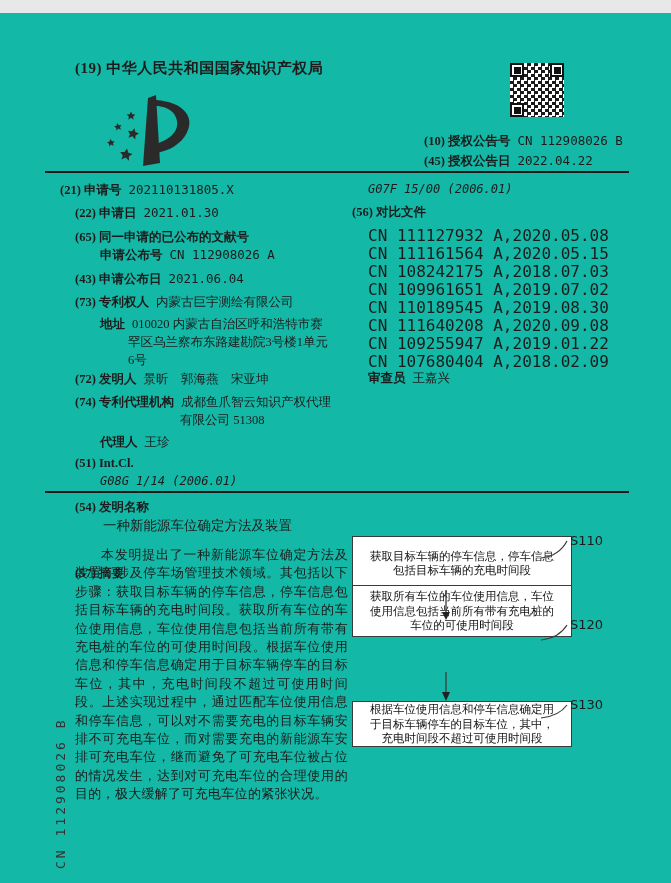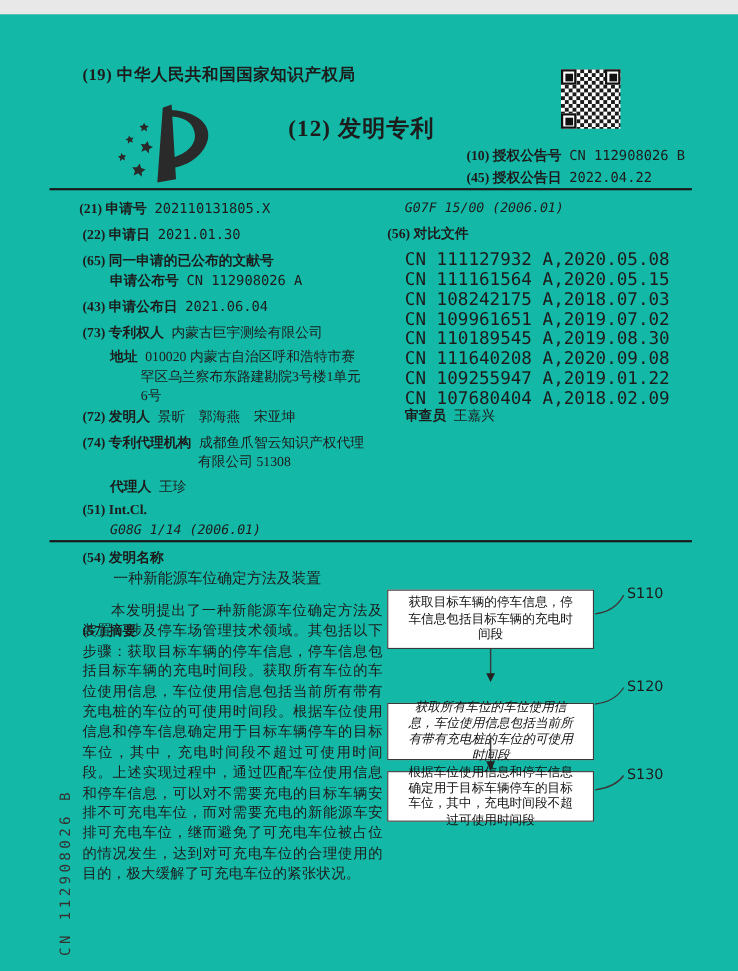--- a/index.html
+++ b/index.html
@@ -33,21 +33,21 @@
   .abstract {
     position:absolute; left:75px; top:533px; width:273px;
     font-size:13px; line-height:18.4px; text-align:justify;
     text-indent:2em; white-space:normal; letter-spacing:0.3px;
   }
   .title-cn { font-size:13.5px; }
 
   
   .fc-box {
     position:absolute; box-sizing:border-box; border:1.4px solid #3a3a3a;
-    width:188px; left:352px; background:#fff;
+    width:220px; left:352px; background:#fff;
     font-family:"Liberation Sans","DejaVu Sans",sans-serif;
     font-size:11.5px; line-height:14.5px; color:#111;
     display:flex; align-items:center; justify-content:center;
     text-align:center; padding:3px 16px; white-space:normal;
   }
   .fc-label { position:absolute; left:570px; font-family:"DejaVu Sans",sans-serif;
               font-size:13px; color:#1c1c1c; }
   .fc-svg { position:absolute; left:348px; top:515px; }
 
   
@@ -71,38 +71,37 @@
     </defs>
     <path d="M50,5 L58,2 62,70 45,73 Z" fill="#2a2a2a"></path>
     <path d="M58,7 C86,9 99,25 87,43 C79,55 65,59 58,60 L57,51 C69,48 81,40 79,28 C77,16 65,13 57,13 Z" fill="#2a2a2a"></path>
     <use href="#star" transform="translate(33,23) scale(4.5)" fill="#2a2a2a"></use>
     <use href="#star" transform="translate(20,34) scale(4) rotate(-12)" fill="#2a2a2a"></use>
     <use href="#star" transform="translate(35,41) scale(6) rotate(14)" fill="#2a2a2a"></use>
     <use href="#star" transform="translate(13,50) scale(4) rotate(-8)" fill="#2a2a2a"></use>
     <use href="#star" transform="translate(28,62) scale(6.5) rotate(9)" fill="#2a2a2a"></use>
   </svg>
 
-  <div class="abs doctype" style="left:262px; top:90px;">(12) 发明专利</div>
 
   <div class="qr">
     <div class="finder f-tl"></div>
     <div class="finder f-tr"></div>
     <div class="finder f-bl"></div>
   </div>
 
   <div class="abs sz" style="left:424px; top:120px;">
     <span class="lbl">(10) 授权公告号</span><span class="val mono">CN 112908026 B</span>
   </div>
   <div class="abs sz" style="left:424px; top:140px;">
     <span class="lbl">(45) 授权公告日</span><span class="val mono">2022.04.22</span>
   </div>
 
   <div class="rule" style="top:158px;"></div>
 
-  <div class="abs sz" style="left:72px; top:169px;text-align:center;">
+  <div class="abs sz" style="left:60px; top:169px;text-align:center;">
     <span class="lbl">(21) 申请号</span><span class="val mono">202110131805.X</span>
   </div>
   <div class="abs sz" style="left:75px; top:192px;">
     <span class="lbl">(22) 申请日</span><span class="val mono">2021.01.30</span>
   </div>
   <div class="abs sz lbl" style="left:75px; top:216px;">(65) 同一申请的已公布的文献号</div>
   <div class="abs sz" style="left:100px; top:234px;">
     <span class="lbl">申请公布号</span><span class="val mono">CN 112908026 A</span>
   </div>
   <div class="abs sz" style="left:75px; top:258px;">
@@ -144,21 +143,21 @@
   </div>
 
   <div class="rule" style="top:478px;"></div>
 
   <div class="abs sz lbl" style="left:75px; top:486px;">(54) 发明名称</div>
   <div class="abs title-cn" style="left:103px; top:504px;">一种新能源车位确定方法及装置</div>
   <div class="abs sz lbl" style="left:75px; top:552px;">(57) 摘要</div>
   <div class="abstract">本发明提出了一种新能源车位确定方法及装置，涉及停车场管理技术领域。其包括以下步骤：获取目标车辆的停车信息，停车信息包括目标车辆的充电时间段。获取所有车位的车位使用信息，车位使用信息包括当前所有带有充电桩的车位的可使用时间段。根据车位使用信息和停车信息确定用于目标车辆停车的目标车位，其中，充电时间段不超过可使用时间段。上述实现过程中，通过匹配车位使用信息和停车信息，可以对不需要充电的目标车辆安排不可充电车位，而对需要充电的新能源车安排可充电车位，继而避免了可充电车位被占位的情况发生，达到对可充电车位的合理使用的目的，极大缓解了可充电车位的紧张状况。</div>
 
   <div class="fc-box" style="top:523px; height:54px;">获取目标车辆的停车信息，停车信息包括目标车辆的充电时间段</div>
-  <div class="fc-box" style="top:626px; height:52px;font-style:italic;">获取所有车位的车位使用信息，车位使用信息包括当前所有带有充电桩的车位的可使用时间段</div>
+  <div class="fc-box" style="top:572px; height:52px;">获取所有车位的车位使用信息，车位使用信息包括当前所有带有充电桩的车位的可使用时间段</div>
   <div class="fc-box" style="top:688px; height:46px;">根据车位使用信息和停车信息确定用于目标车辆停车的目标车位，其中，充电时间段不超过可使用时间段</div>
 
   <div class="fc-label" style="top:520px;">S110</div>
   <div class="fc-label" style="top:604px;">S120</div>
   <div class="fc-label" style="top:684px;">S130</div>
 
   <svg class="fc-svg" width="322" height="260" viewBox="0 0 322 260">
 
     <line x1="98" y1="62" x2="98" y2="85" stroke="#3a3a3a" stroke-width="1.3"></line>
     <polygon points="94,84 102,84 98,92" fill="#222"></polygon>

